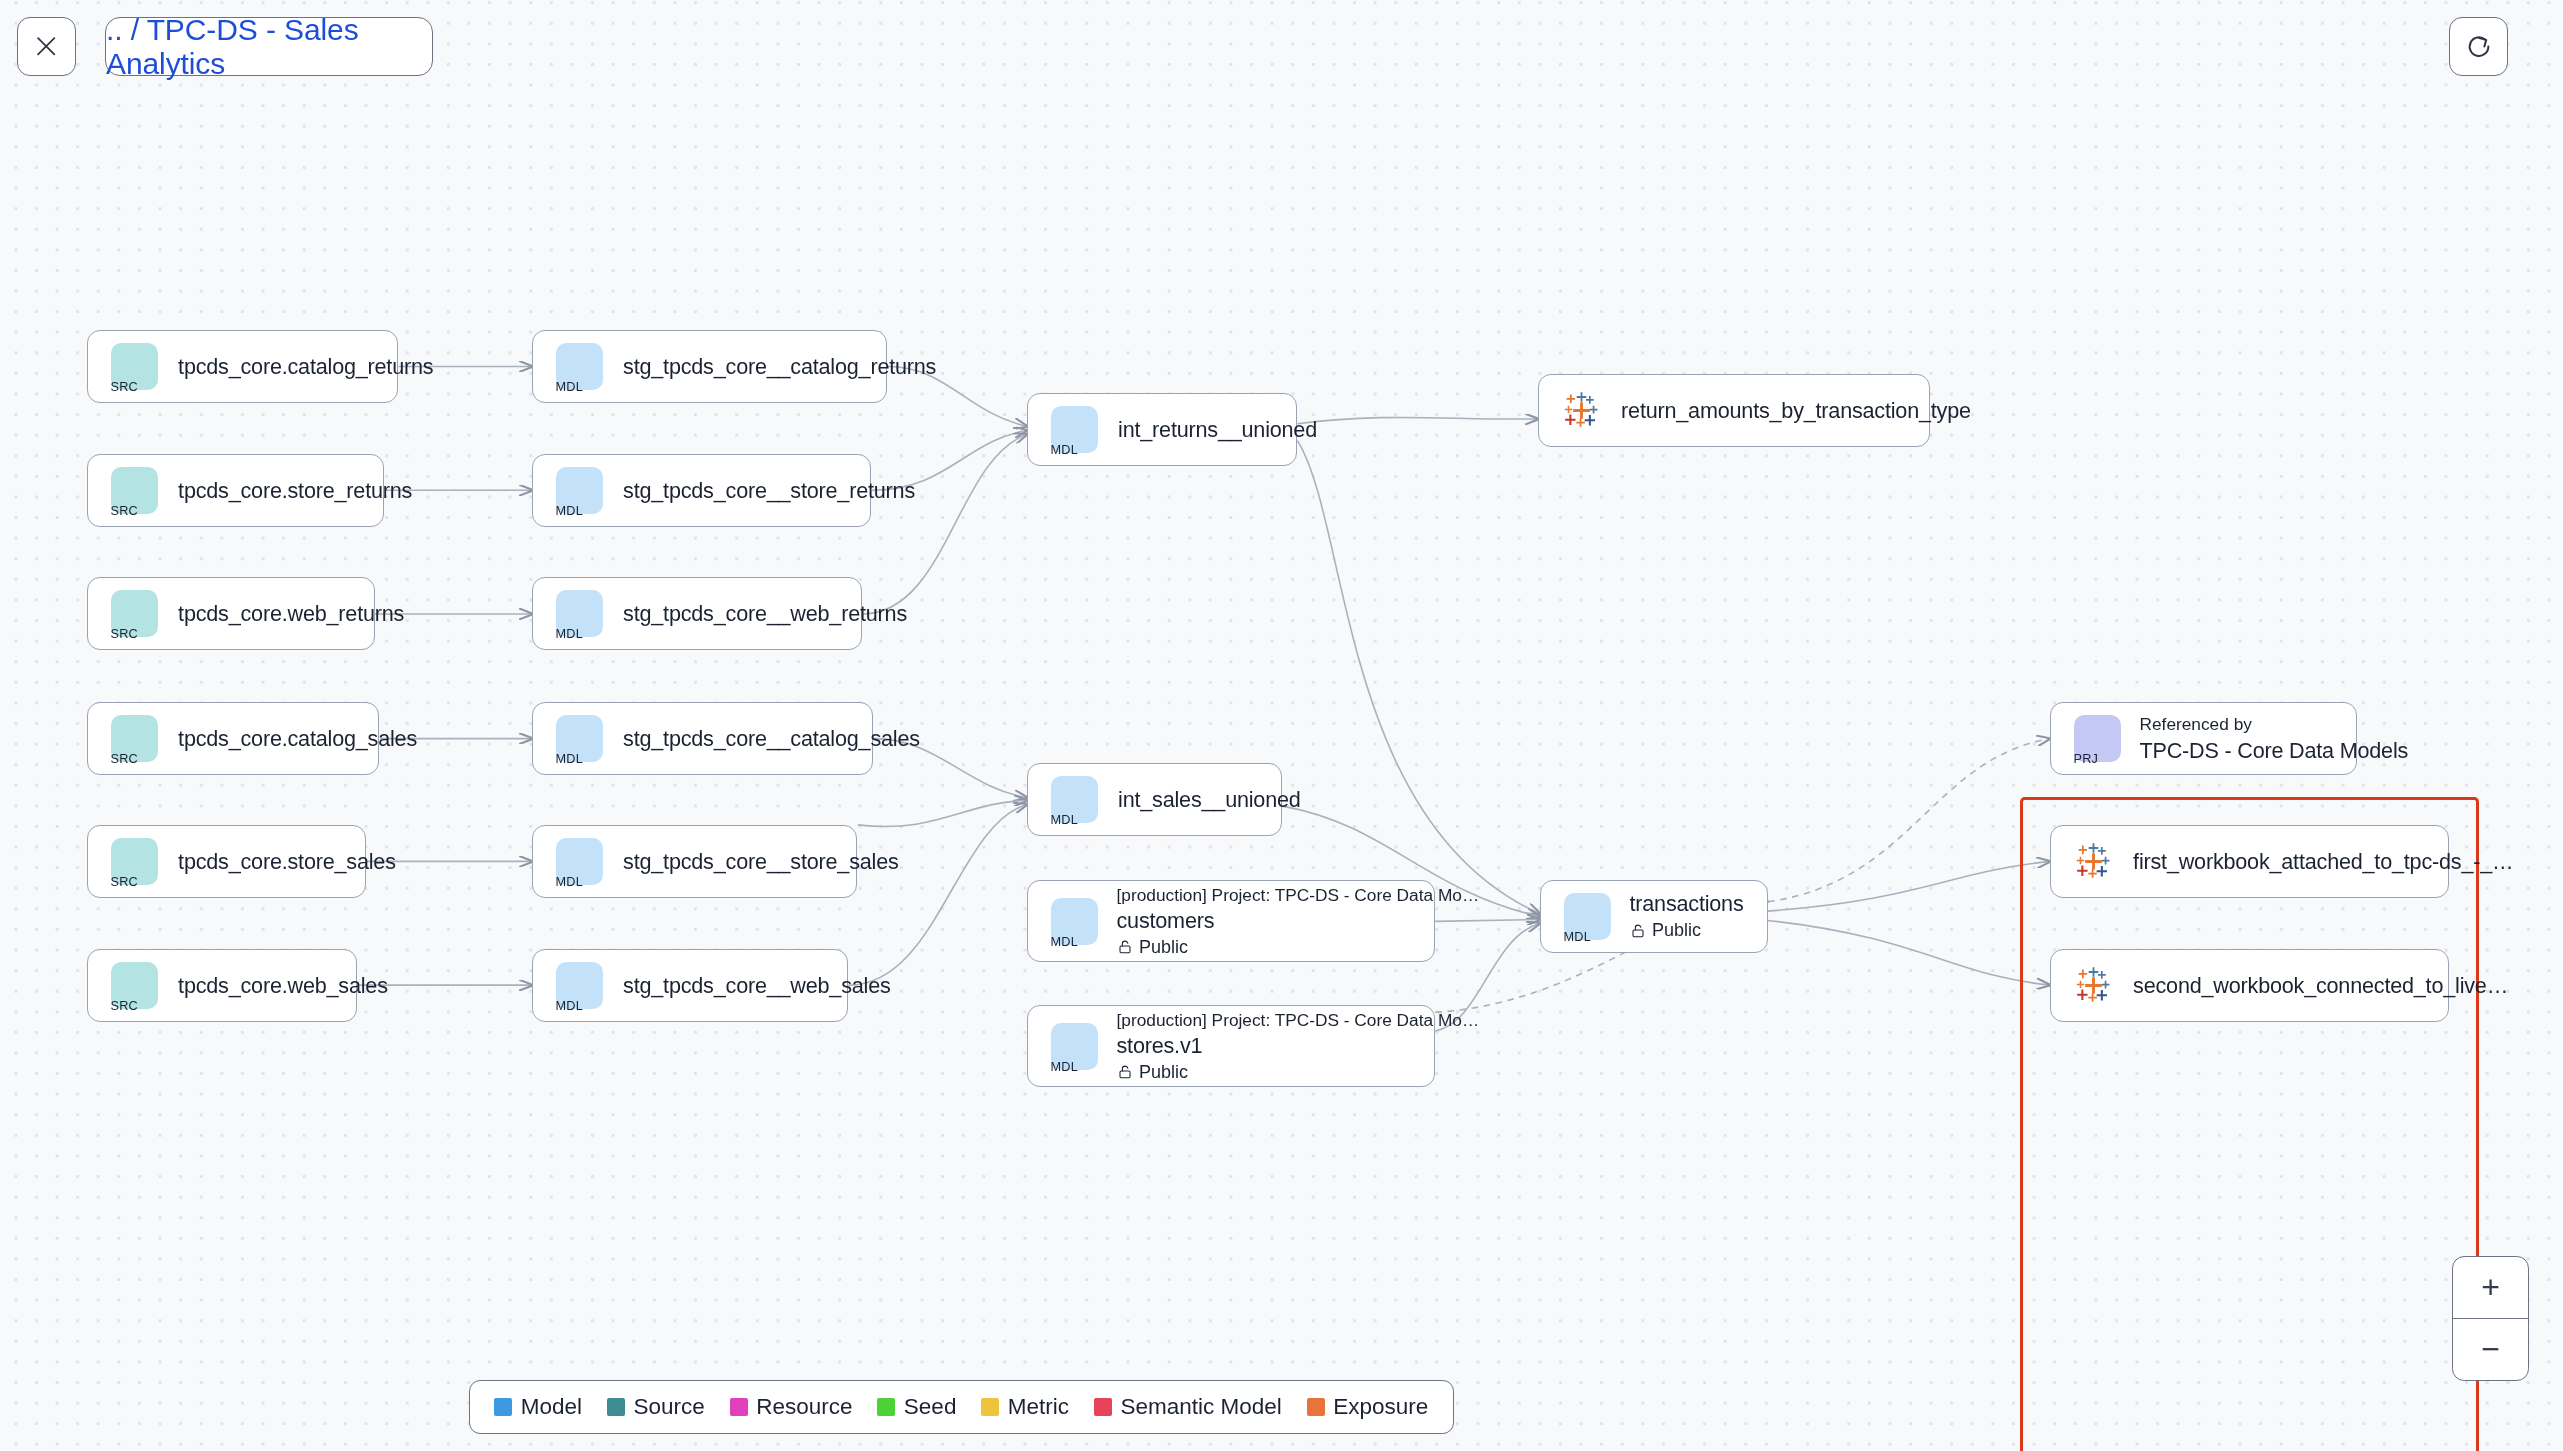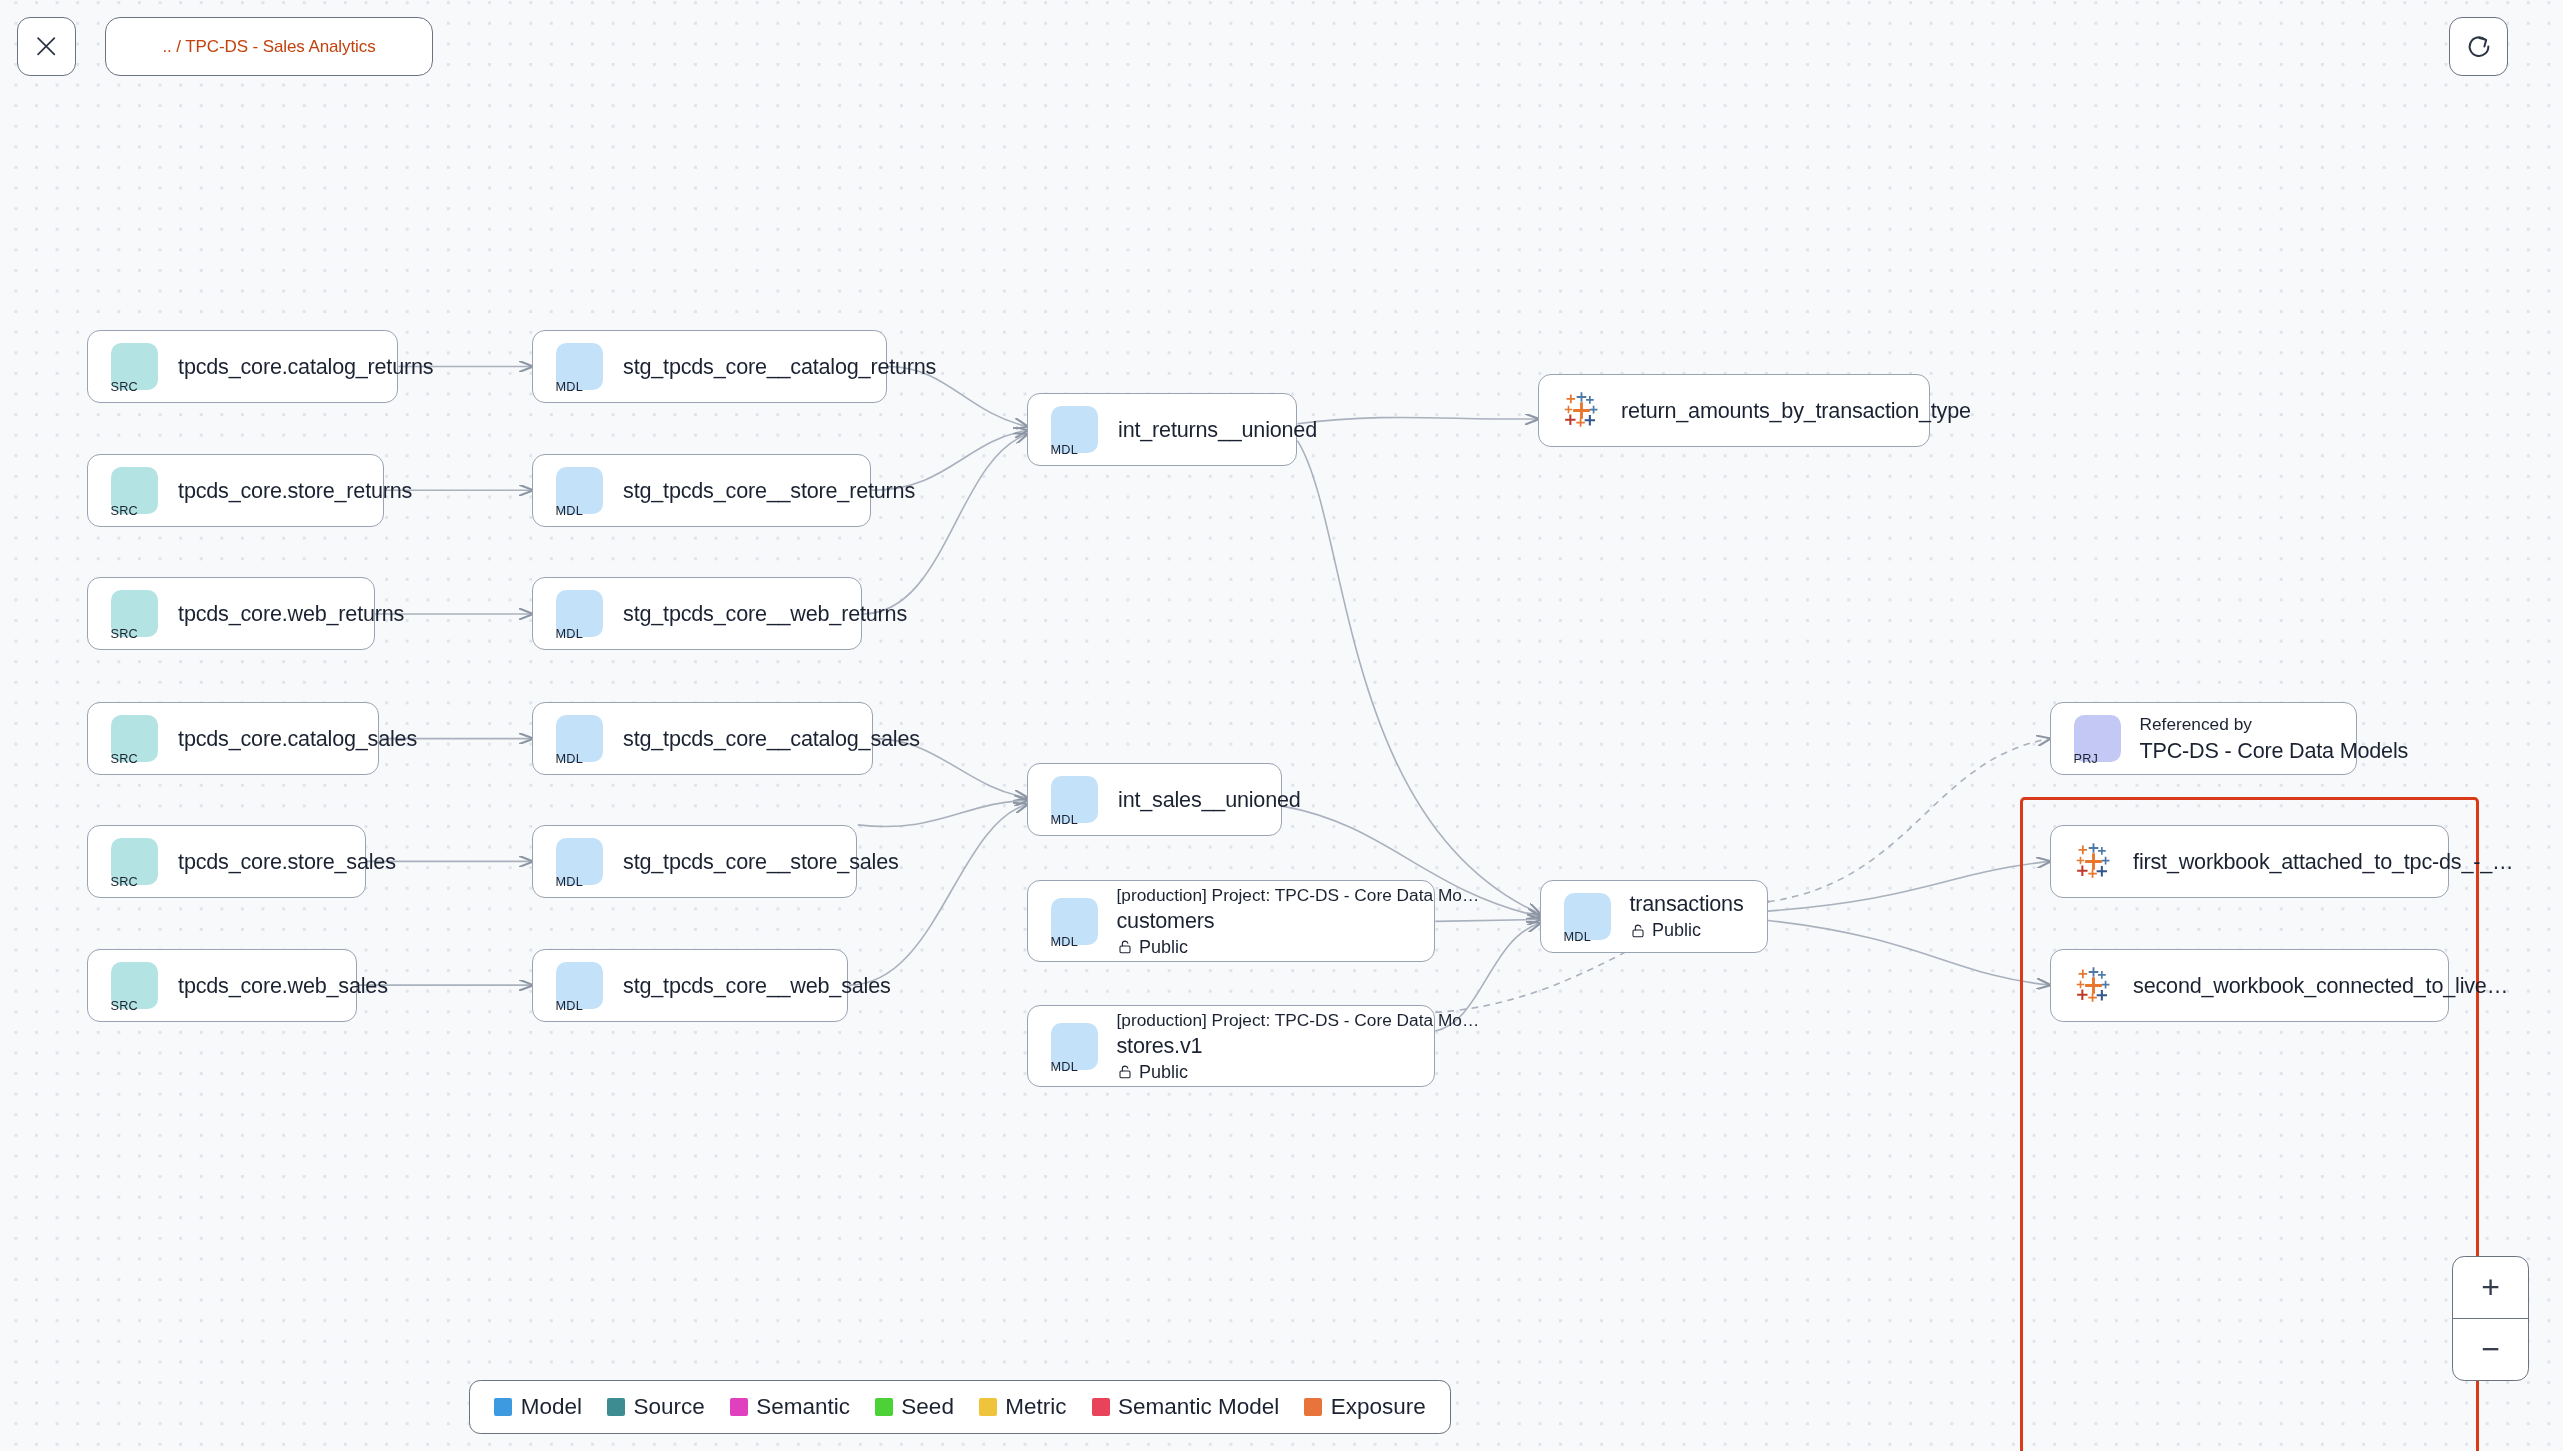--- a/index.html
+++ b/index.html
@@ -28,21 +28,21 @@
     background: #ffffff;
     border: 1.6px solid #6b7280;
     border-radius: 13px;
     display: flex; align-items: center; justify-content: center;
     color: #2c3445;
   }
   #close-btn { left: 17px; top: 17px; width: 59px; height: 59px; }
   #breadcrumb-btn {
     left: 105px; top: 17px; width: 328px; height: 59px;
     border-radius: 15px;
-    font-size: 17px; color: #c2410c; letter-spacing: -0.1px;
+    font-size: 30px; color: #1d4ed8; letter-spacing: -0.1px;
   }
   #searchbar {
     position: absolute; left: 555px; top: 17px; width: 1781px; height: 59px;
     background: #fff; border: 1.6px solid #6b7280; border-radius: 13px;
     display: flex; align-items: center; padding: 0 24.4px 0 26px;
   }
   #search-text {
     font-size: 25px; color: #1b2231; margin-left: 20.6px; flex: 1;
     letter-spacing: -0.2px;
   }
@@ -469,21 +469,21 @@
         <div class="lg-item">
           <span class="lg-sw" style="background:#3d9ae0"></span>
                  <span>Model</span>
         </div>
         <div class="lg-item">
           <span class="lg-sw" style="background:#3d8c91"></span>
                  <span>Source</span>
         </div>
         <div class="lg-item">
           <span class="lg-sw" style="background:#e040bd"></span>
-                 <span>Semantic</span>
+                 <span>Resource</span>
         </div>
         <div class="lg-item">
           <span class="lg-sw" style="background:#4cd137"></span>
                  <span>Seed</span>
         </div>
         <div class="lg-item">
           <span class="lg-sw" style="background:#f0c33c"></span>
                  <span>Metric</span>
         </div>
         <div class="lg-item">

